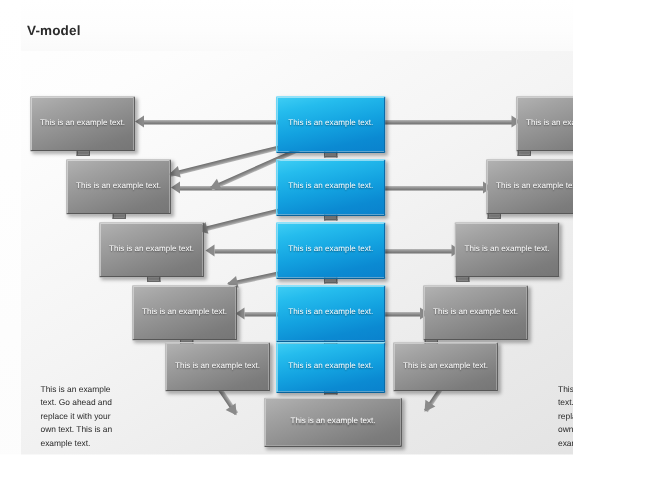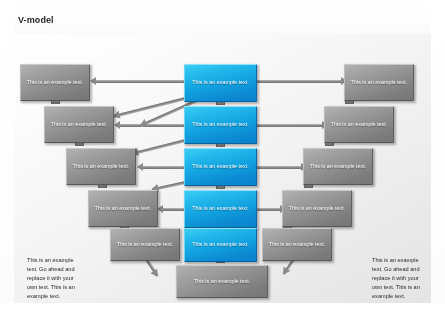--- a/index.html
+++ b/index.html
@@ -2,21 +2,21 @@
 <html><head>
 <meta charset="utf-8">
 <style>
   html,body{margin:0;padding:0;}
   body{
     width:445px;height:334px;overflow:hidden;
     font-family:"Liberation Sans", sans-serif;
     background:#ffffff;
   }
   #slide{
-    position:relative;width:445px;height:334px;
+    position:relative;width:382px;height:334px;
     background:linear-gradient(150deg,#ffffff 0%,#fdfdfd 18%,#f4f4f4 48%,#e9e9e9 78%,#e2e2e2 100%);
     overflow:hidden;
   }
   
   #canvas-top{position:absolute;left:0;top:0;width:445px;height:34px;
     background:linear-gradient(180deg,#ffffff 0%,#fdfdfd 60%,#fafafa 100%);}
   #canvas-bottom{position:absolute;left:0;top:303px;width:445px;height:31px;background:#ffffff;}
   #canvas-left{position:absolute;left:0;top:0;width:14px;height:334px;
     background:linear-gradient(180deg,#ffffff 0%,#fcfcfc 100%);}
   #canvas-right{position:absolute;left:431px;top:0;width:14px;height:334px;

